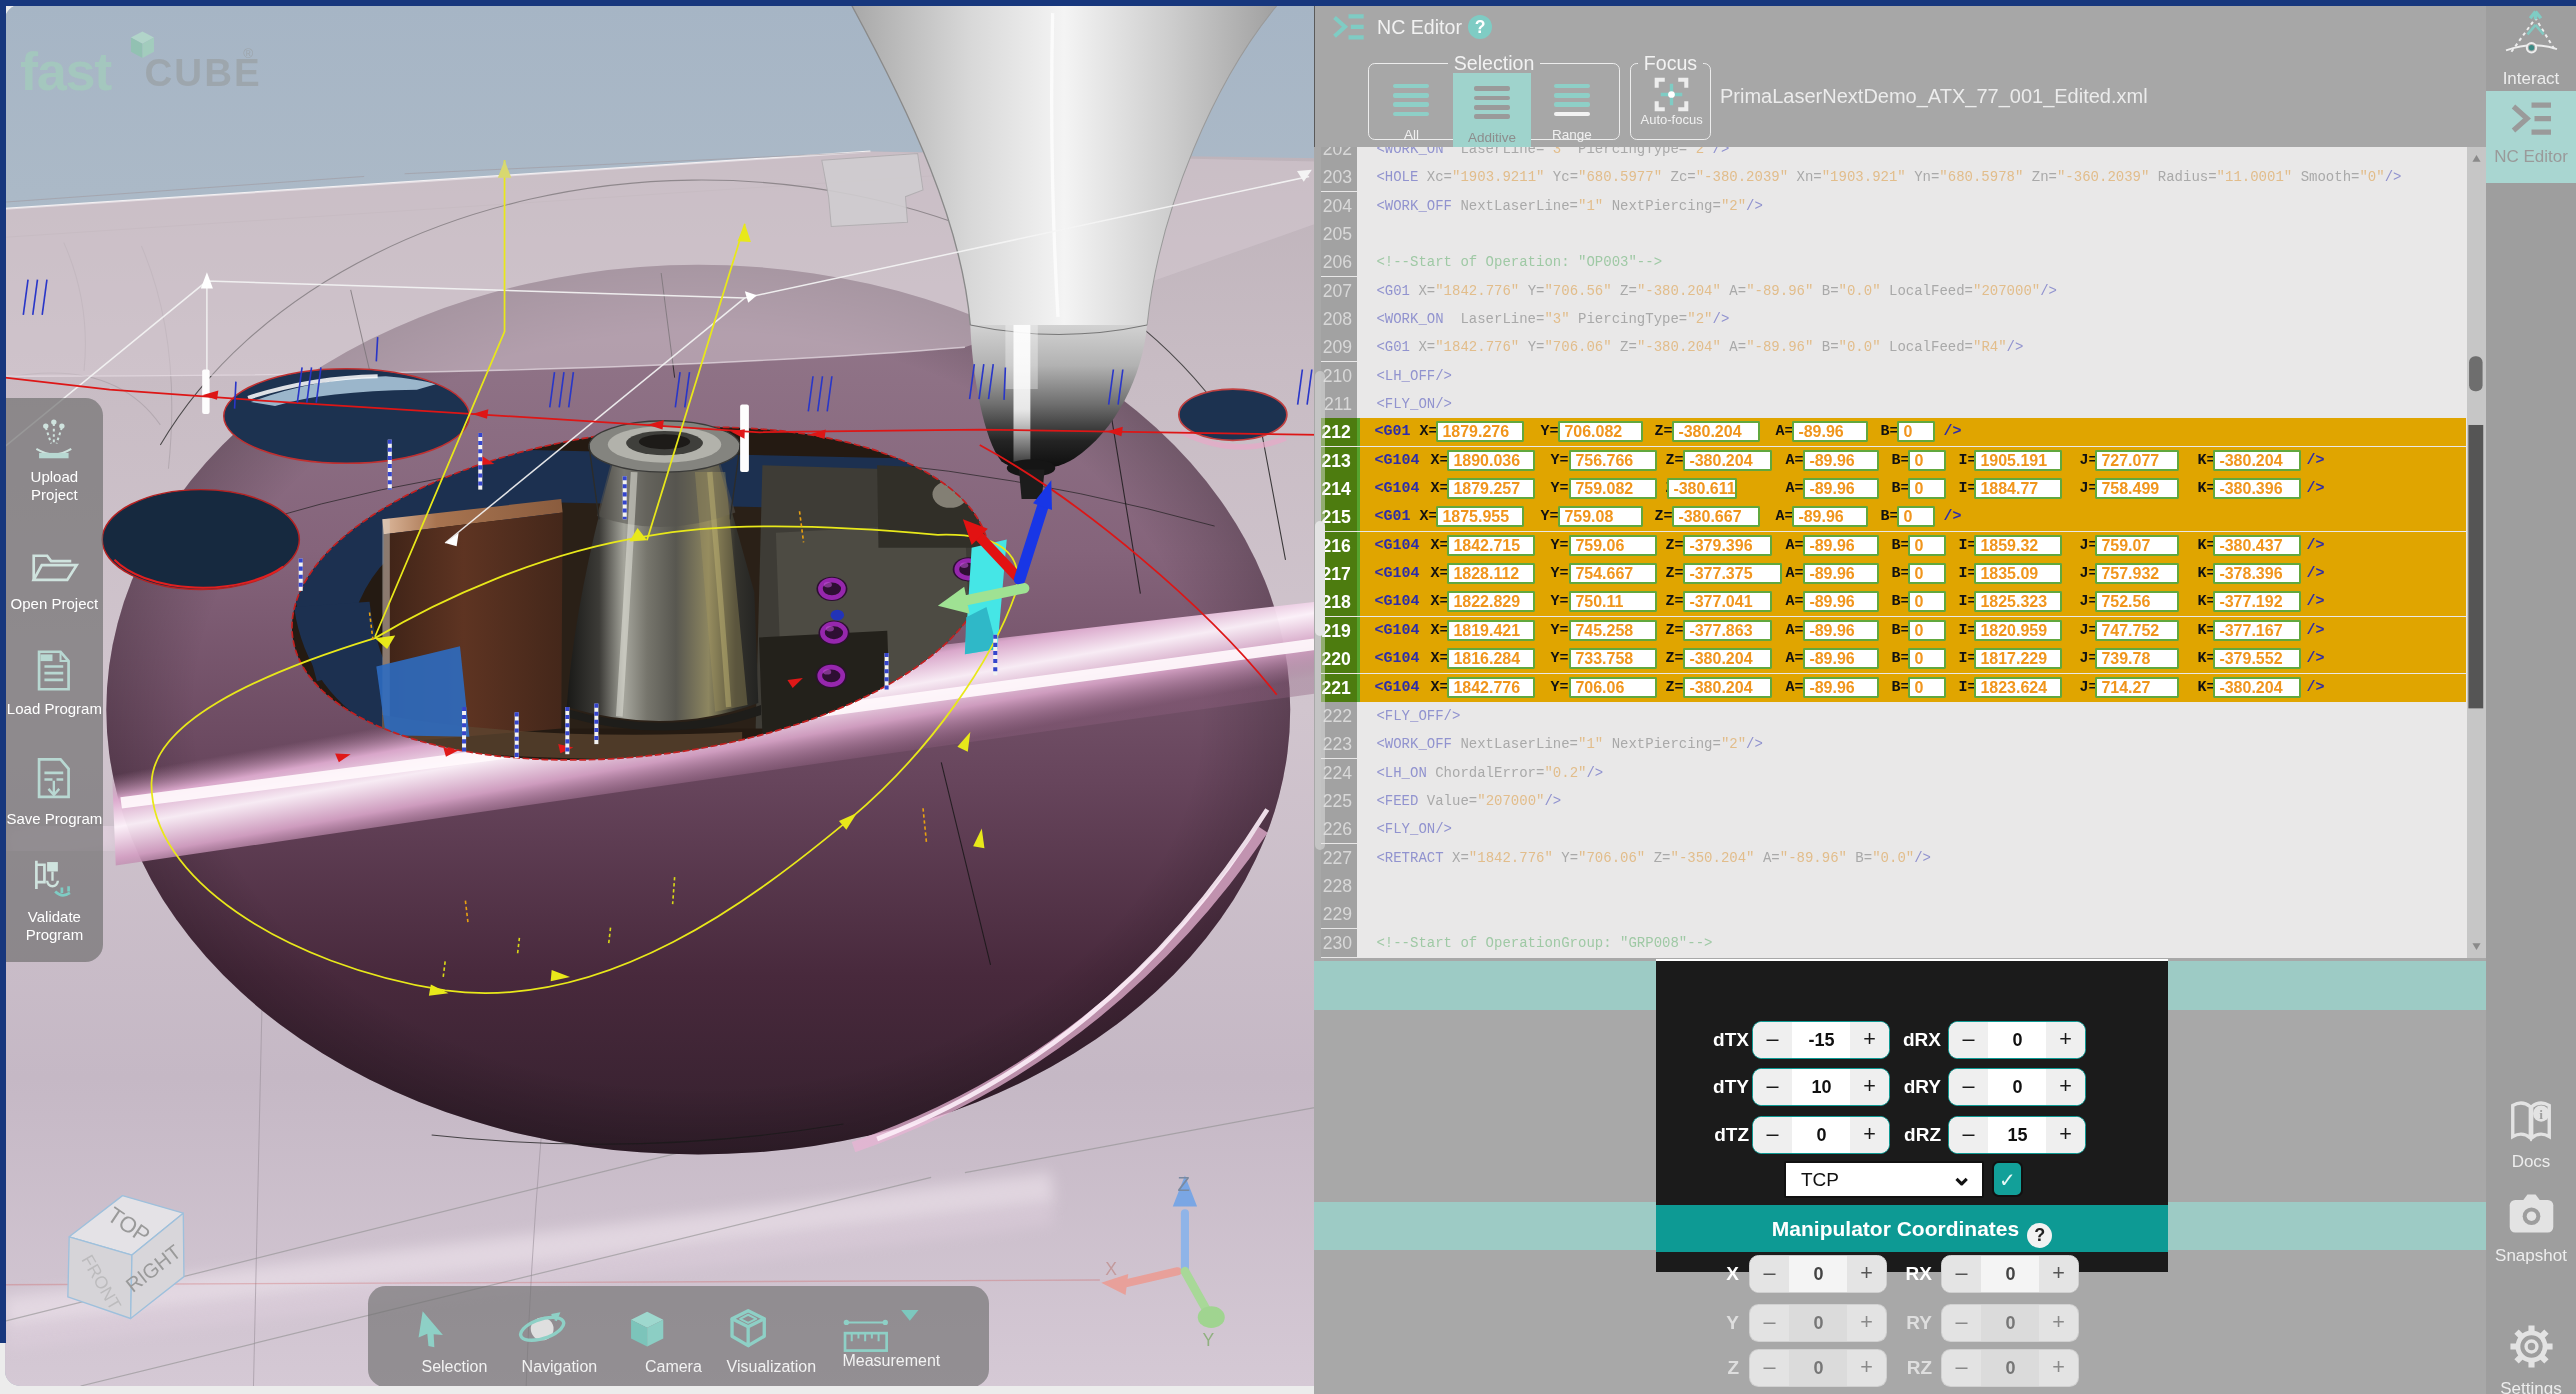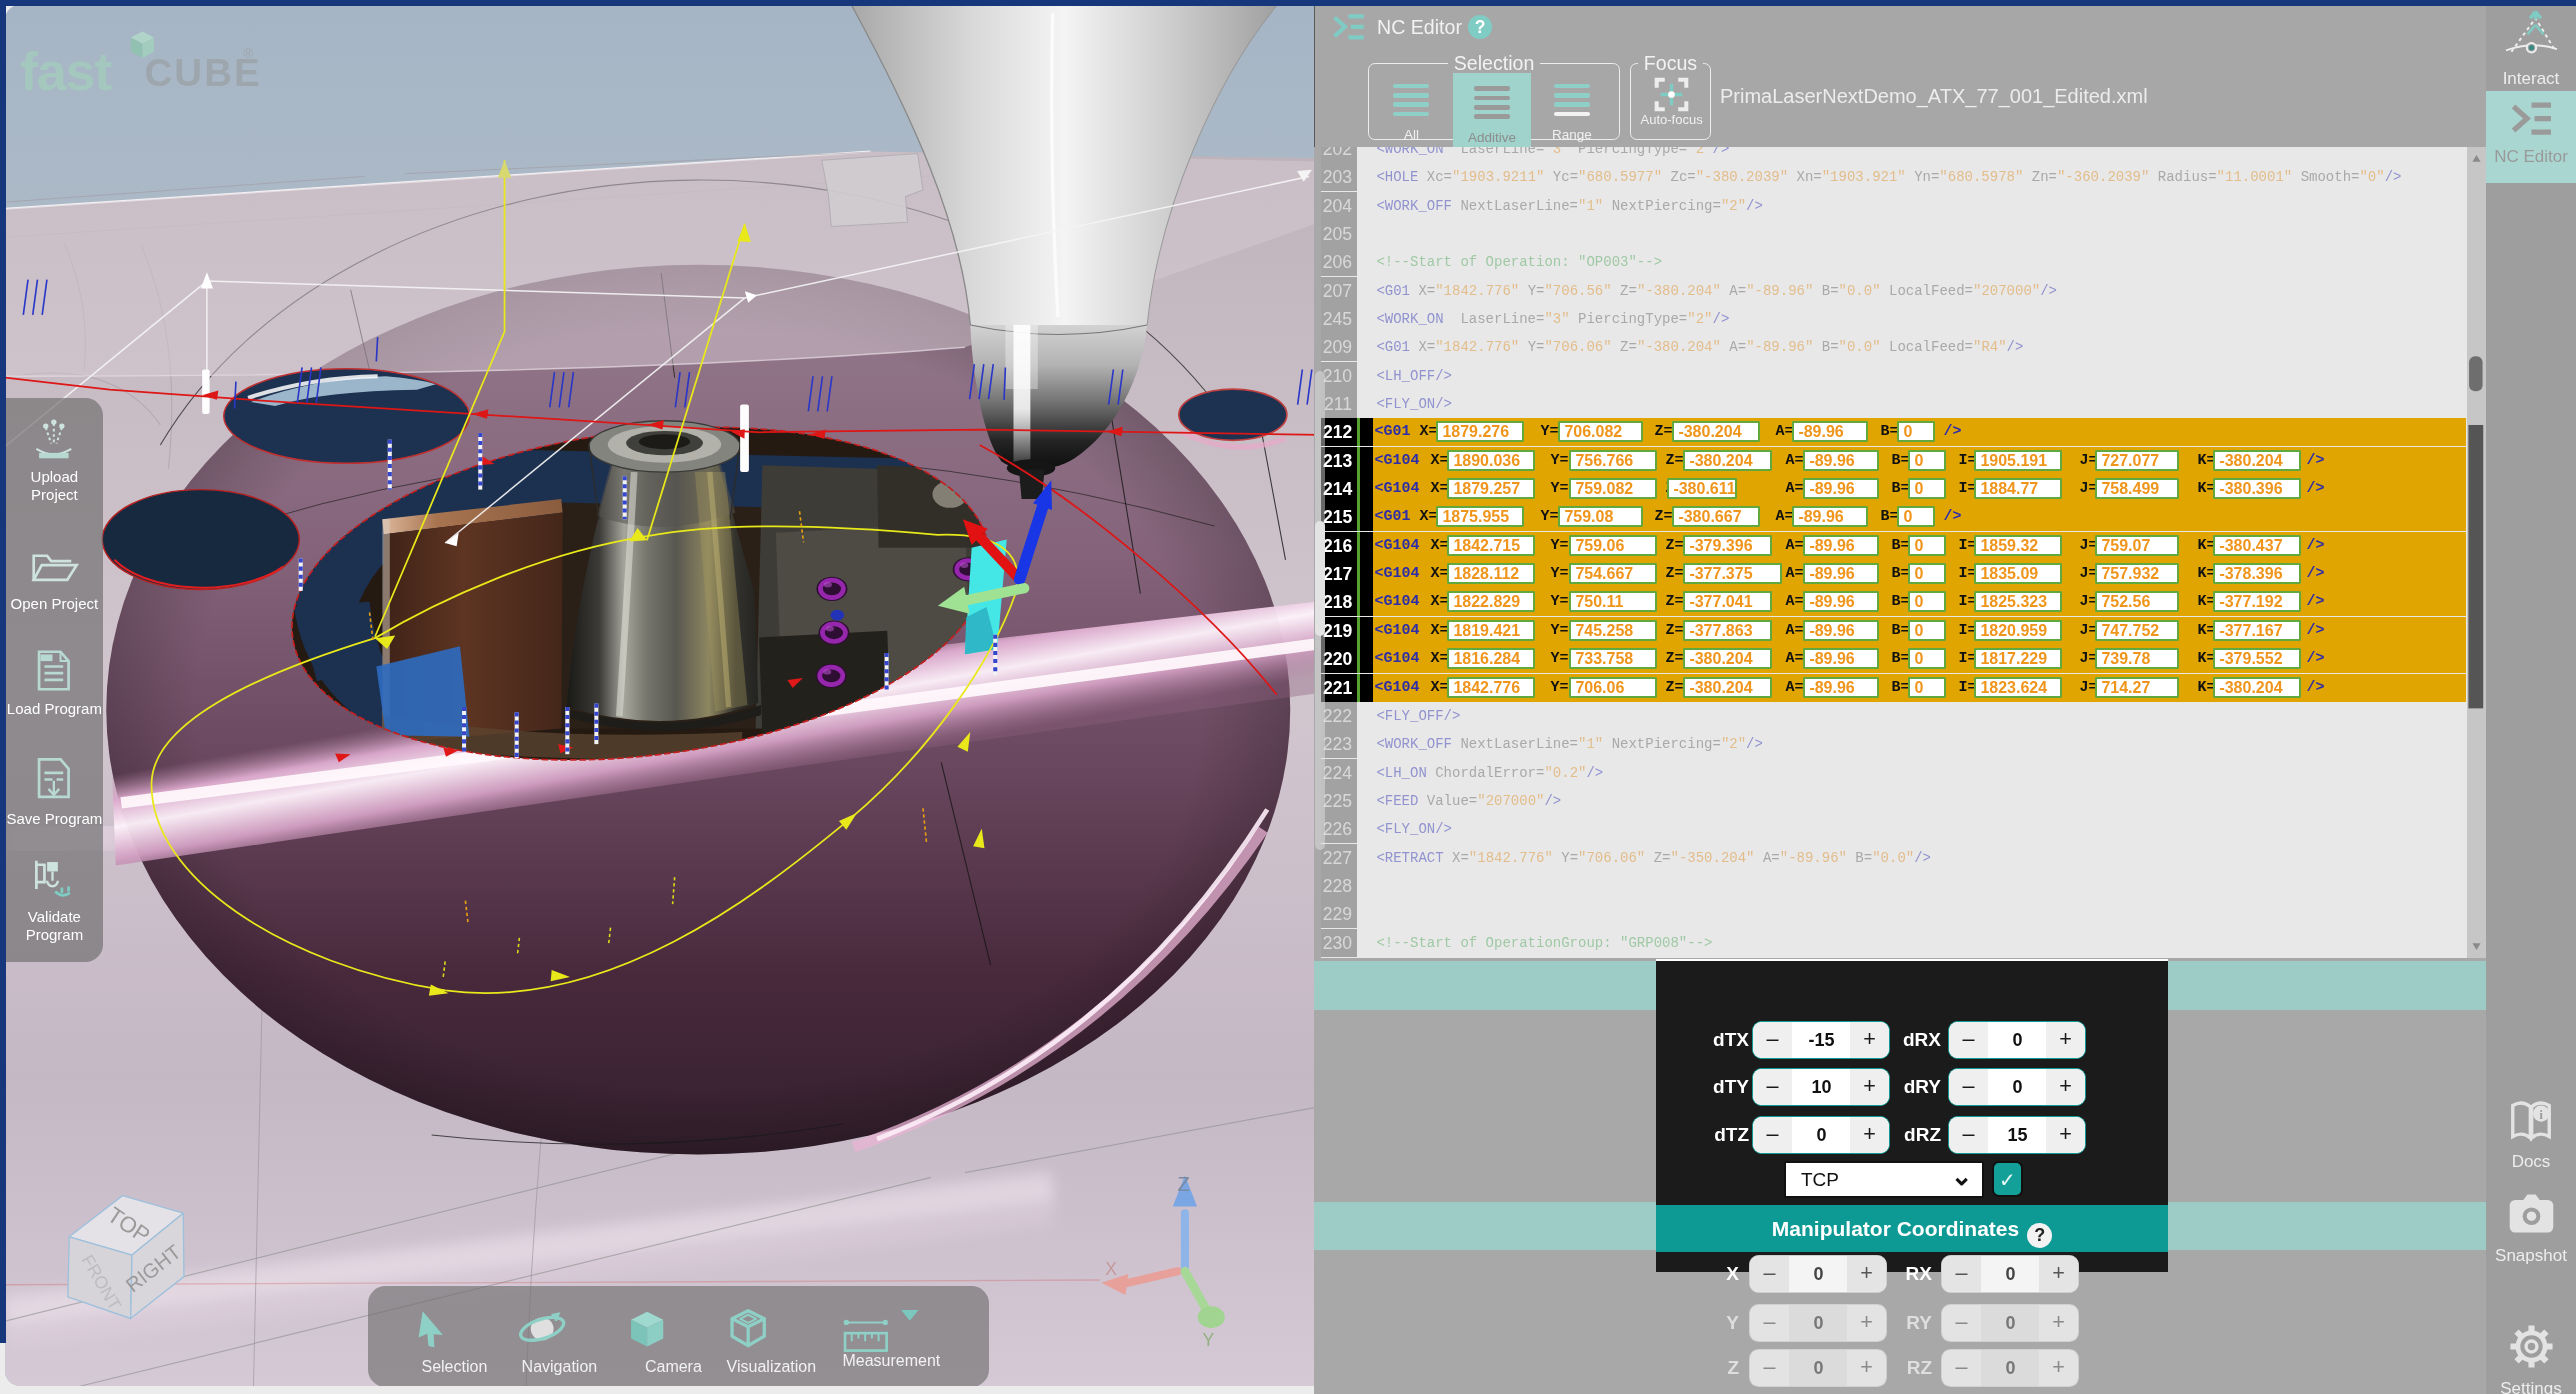--- a/index.html
+++ b/index.html
@@ -19,21 +19,21 @@
 .tile .tl{font-size:13.5px;color:#f0f0f0;margin-top:4px}
 
 #code{position:absolute;left:7.4px;top:147px;width:1146px;height:811px;background:#e9e8e8;overflow:hidden}
 .row{position:absolute;left:0;width:1146px;height:28px;font-family:"Liberation Mono",monospace;font-size:14px;line-height:28px;white-space:pre}
 .row .txt{position:absolute;left:55px;top:0}
 .num{position:absolute;left:0;top:0;width:36px;height:28px;background:#a2a2a2;color:#d8d8d8;font-family:"Liberation Sans",sans-serif;font-size:17.6px;text-align:right;padding-right:5.4px;line-height:28px}
 .t{color:#9193cf}.a{color:#a9a9a9}.v{color:#e2bd8b}.cm{color:#9fc9a5}
 
 .sr{position:absolute;left:39px;width:1106px;height:28px;background:#e0a500}
 .sr .gl{position:absolute;left:-3.4px;top:0;width:3.4px;height:28px;background:#55a32e}
-.sr .snum{position:absolute;left:-39px;top:0;width:52px;height:28px;background:#000000;color:#fff;font-size:17.6px;font-weight:bold;text-align:right;padding-right:21px;line-height:28px}
+.sr .snum{position:absolute;left:-39px;top:0;width:36px;height:28px;background:#4d7c0f;color:#fff;font-size:17.6px;font-weight:bold;text-align:right;padding-right:21px;line-height:28px}
 .sr span{position:absolute;top:0;line-height:28px}
 .tg{font-family:"Liberation Mono",monospace;font-size:15px;font-weight:bold;color:#2d2daa}
 .lb{font-family:"Liberation Mono",monospace;font-size:15px;font-weight:bold;color:#111}
 .bx{height:21px;top:3.4px!important;background:#fff;border:2px solid #61a83e;border-radius:1.4px;font-size:16px;font-weight:bold;color:#f0951c;line-height:17.6px!important;padding-left:4px;white-space:nowrap;overflow:hidden}
 
 #sbr{position:absolute;left:1153px;top:147px;width:19px;height:811px;background:#c6c6c6}
 
 .band{position:absolute;left:0;width:1172px;height:49px;background:#9dcbc5}
 #rpanel{position:absolute;left:342px;top:959px;width:512px;height:313px;background:#1b1b1b;border-top:2px solid #fff}
 .tealhead{position:absolute;left:0;width:512px;height:47px;background:#0d9a94;color:#fff;text-align:center;font-size:21px;font-weight:bold;line-height:47px}
@@ -480,21 +480,21 @@
 </fieldset>
 <div style="position:absolute;left:405px;top:84px;font-size:20px;color:#ececec">PrimaLaserNextDemo_ATX_77_001_Edited.xml</div>
 </div>
 <div id="code">
 <div class="row" style="top:-12px"><div class="num">202</div><div class="txt"><span class="t">&lt;WORK_ON</span><span class="a">  LaserLine=</span><span class="v">"3"</span><span class="a"> PiercingType=</span><span class="v">"2"</span><span class="t">/&gt;</span></div></div>
 <div class="row" style="top:16px"><div class="num">203</div><div class="txt"><span class="t">&lt;HOLE </span><span class="a">Xc=</span><span class="v">"1903.9211"</span><span class="a"> Yc=</span><span class="v">"680.5977"</span><span class="a"> Zc=</span><span class="v">"-380.2039"</span><span class="a"> Xn=</span><span class="v">"1903.921"</span><span class="a"> Yn=</span><span class="v">"680.5978"</span><span class="a"> Zn=</span><span class="v">"-360.2039"</span><span class="a"> Radius=</span><span class="v">"11.0001"</span><span class="a"> Smooth=</span><span class="v">"0"</span><span class="t">/&gt;</span></div></div>
 <div class="row" style="top:45px"><div class="num">204</div><div class="txt"><span class="t">&lt;WORK_OFF </span><span class="a">NextLaserLine=</span><span class="v">"1"</span><span class="a"> NextPiercing=</span><span class="v">"2"</span><span class="t">/&gt;</span></div></div>
 <div class="row" style="top:73px"><div class="num">205</div><div class="txt"></div></div>
 <div class="row" style="top:101px"><div class="num">206</div><div class="txt"><span class="cm">&lt;!--Start of Operation: "OP003"--&gt;</span></div></div>
 <div class="row" style="top:130px"><div class="num">207</div><div class="txt"><span class="t">&lt;G01 </span><span class="a">X=</span><span class="v">"1842.776"</span><span class="a"> Y=</span><span class="v">"706.56"</span><span class="a"> Z=</span><span class="v">"-380.204"</span><span class="a"> A=</span><span class="v">"-89.96"</span><span class="a"> B=</span><span class="v">"0.0"</span><span class="a"> LocalFeed=</span><span class="v">"207000"</span><span class="t">/&gt;</span></div></div>
-<div class="row" style="top:158px"><div class="num">245</div><div class="txt"><span class="t">&lt;WORK_ON</span><span class="a">  LaserLine=</span><span class="v">"3"</span><span class="a"> PiercingType=</span><span class="v">"2"</span><span class="t">/&gt;</span></div></div>
+<div class="row" style="top:158px"><div class="num">208</div><div class="txt"><span class="t">&lt;WORK_ON</span><span class="a">  LaserLine=</span><span class="v">"3"</span><span class="a"> PiercingType=</span><span class="v">"2"</span><span class="t">/&gt;</span></div></div>
 <div class="row" style="top:186px"><div class="num">209</div><div class="txt"><span class="t">&lt;G01 </span><span class="a">X=</span><span class="v">"1842.776"</span><span class="a"> Y=</span><span class="v">"706.06"</span><span class="a"> Z=</span><span class="v">"-380.204"</span><span class="a"> A=</span><span class="v">"-89.96"</span><span class="a"> B=</span><span class="v">"0.0"</span><span class="a"> LocalFeed=</span><span class="v">"R4"</span><span class="t">/&gt;</span></div></div>
 <div class="row" style="top:215px"><div class="num">210</div><div class="txt"><span class="t">&lt;LH_OFF/&gt;</span></div></div>
 <div class="row" style="top:243px"><div class="num">211</div><div class="txt"><span class="t">&lt;FLY_ON/&gt;</span></div></div>
 <div class="row" style="top:555px"><div class="num">222</div><div class="txt"><span class="t">&lt;FLY_OFF/&gt;</span></div></div>
 <div class="row" style="top:583px"><div class="num">223</div><div class="txt"><span class="t">&lt;WORK_OFF </span><span class="a">NextLaserLine=</span><span class="v">"1"</span><span class="a"> NextPiercing=</span><span class="v">"2"</span><span class="t">/&gt;</span></div></div>
 <div class="row" style="top:612px"><div class="num">224</div><div class="txt"><span class="t">&lt;LH_ON </span><span class="a">ChordalError=</span><span class="v">"0.2"</span><span class="t">/&gt;</span></div></div>
 <div class="row" style="top:640px"><div class="num">225</div><div class="txt"><span class="t">&lt;FEED </span><span class="a">Value=</span><span class="v">"207000"</span><span class="t">/&gt;</span></div></div>
 <div class="row" style="top:668px"><div class="num">226</div><div class="txt"><span class="t">&lt;FLY_ON/&gt;</span></div></div>
 <div class="row" style="top:697px"><div class="num">227</div><div class="txt"><span class="t">&lt;RETRACT </span><span class="a">X=</span><span class="v">"1842.776"</span><span class="a"> Y=</span><span class="v">"706.06"</span><span class="a"> Z=</span><span class="v">"-350.204"</span><span class="a"> A=</span><span class="v">"-89.96"</span><span class="a"> B=</span><span class="v">"0.0"</span><span class="t">/&gt;</span></div></div>
 <div class="row" style="top:725px"><div class="num">228</div><div class="txt"></div></div>

